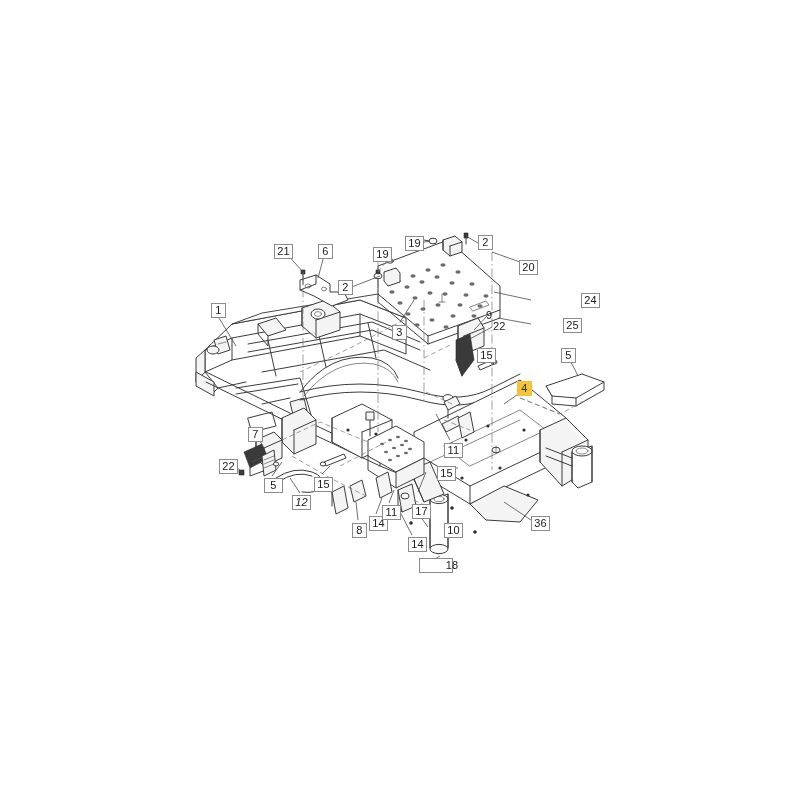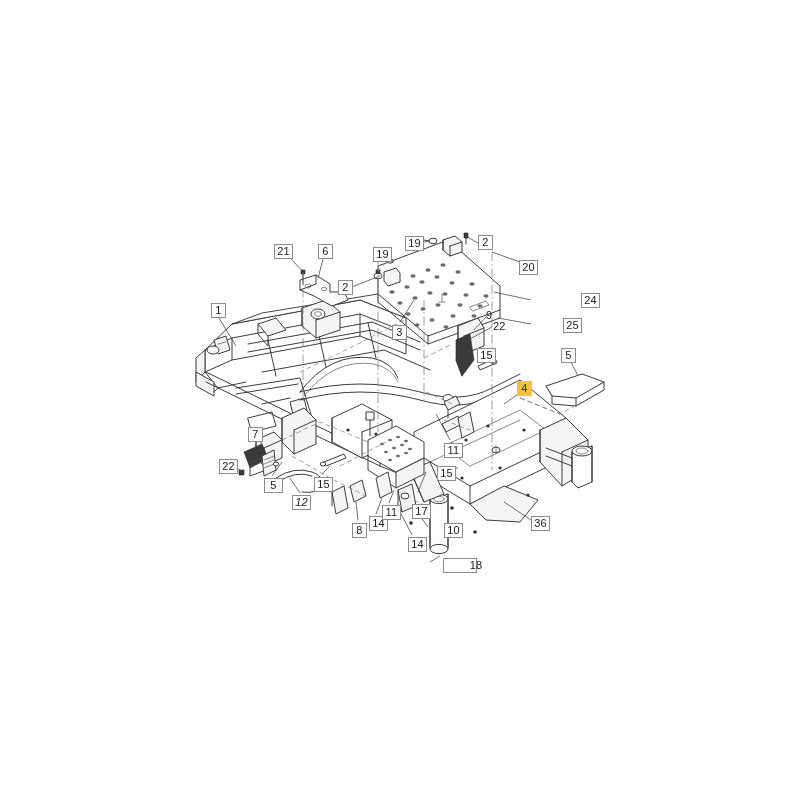--- a/index.html
+++ b/index.html
@@ -409,17 +409,17 @@
       <div class="callout w2" style="left: 292px; top: 495px; font-style: italic;">12</div>
       <div class="callout w2" style="left: 314px; top: 477px;">15</div>
       <div class="callout w2" style="left: 444px; top: 443px;">11</div>
       <div class="callout w2" style="left: 437px; top: 466px;">15</div>
       <div class="callout w1" style="left: 352px; top: 523px;">8</div>
       <div class="callout w2" style="left: 369px; top: 516px;">14</div>
       <div class="callout w2" style="left: 382px; top: 505px;">11</div>
       <div class="callout w2" style="left: 412px; top: 504px;">17</div>
       <div class="callout w2" style="left: 444px; top: 523px;">10</div>
       <div class="callout w2" style="left: 408px; top: 537px;">14</div>
-      <div class="callout w2" style="left: 443px; top: 558px; padding-left: 32px;">18</div>
+      <div class="callout w2" style="left: 419px; top: 558px; padding-left: 32px;">18</div>
       <div class="callout w2" style="left: 531px; top: 516px;">36</div>
     </div>
 
 </div>
 
 </body></html>

